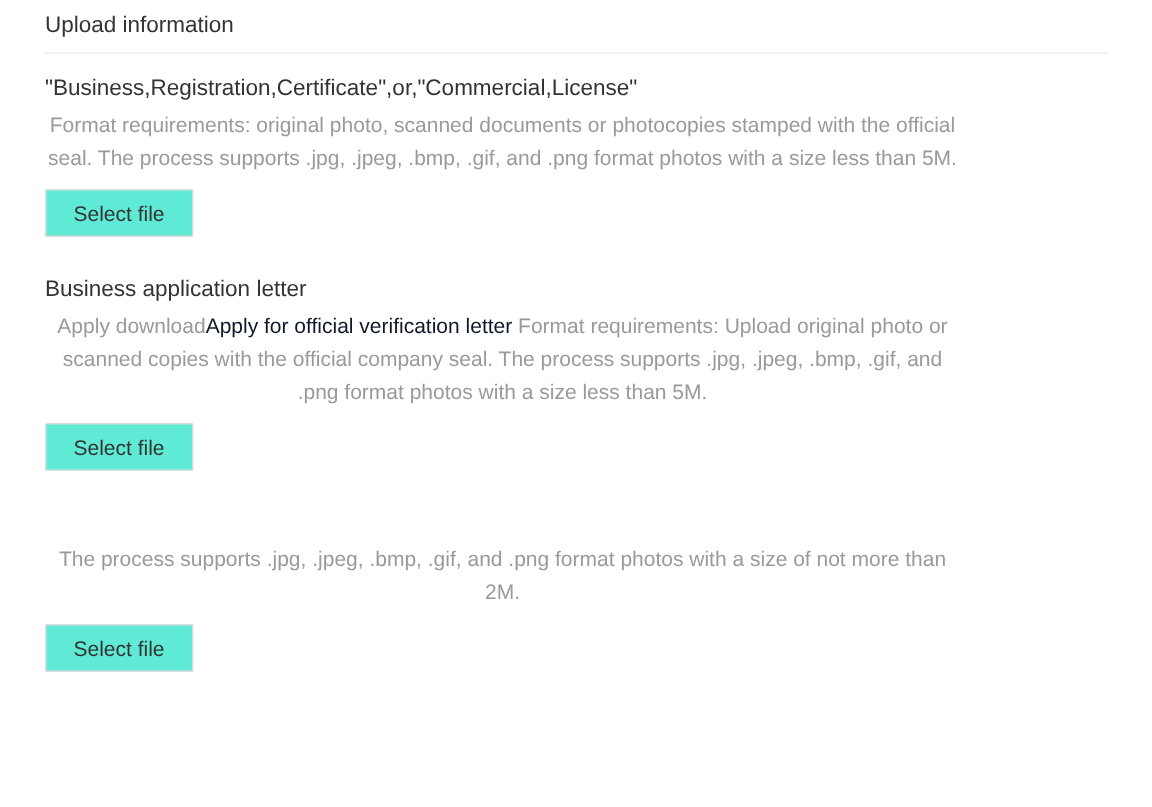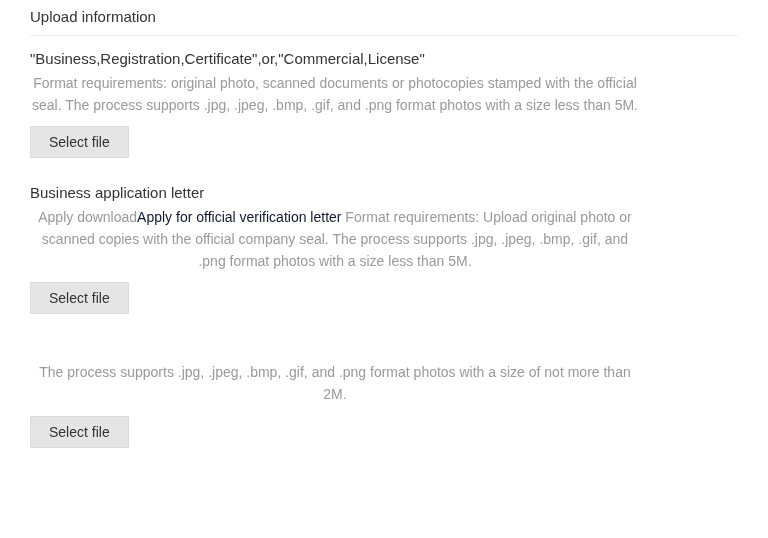--- a/index.html
+++ b/index.html
@@ -37,21 +37,21 @@
       text-align: center;
     }
     .block-desc .link {
       color: #0f172a;
       text-decoration: none;
       cursor: pointer;
     }
     .btn {
       display: inline-block;
       border: 1px solid #dcdcdc;
-      background: #e5e5e5;
+      background: #5eead4;
       color: #333333;
       font-size: 14px;
       padding: 7px 18px;
       cursor: pointer;
       border-radius: 1px;
       font-family: inherit;
     }
   </style>
 </head>
 <body>

